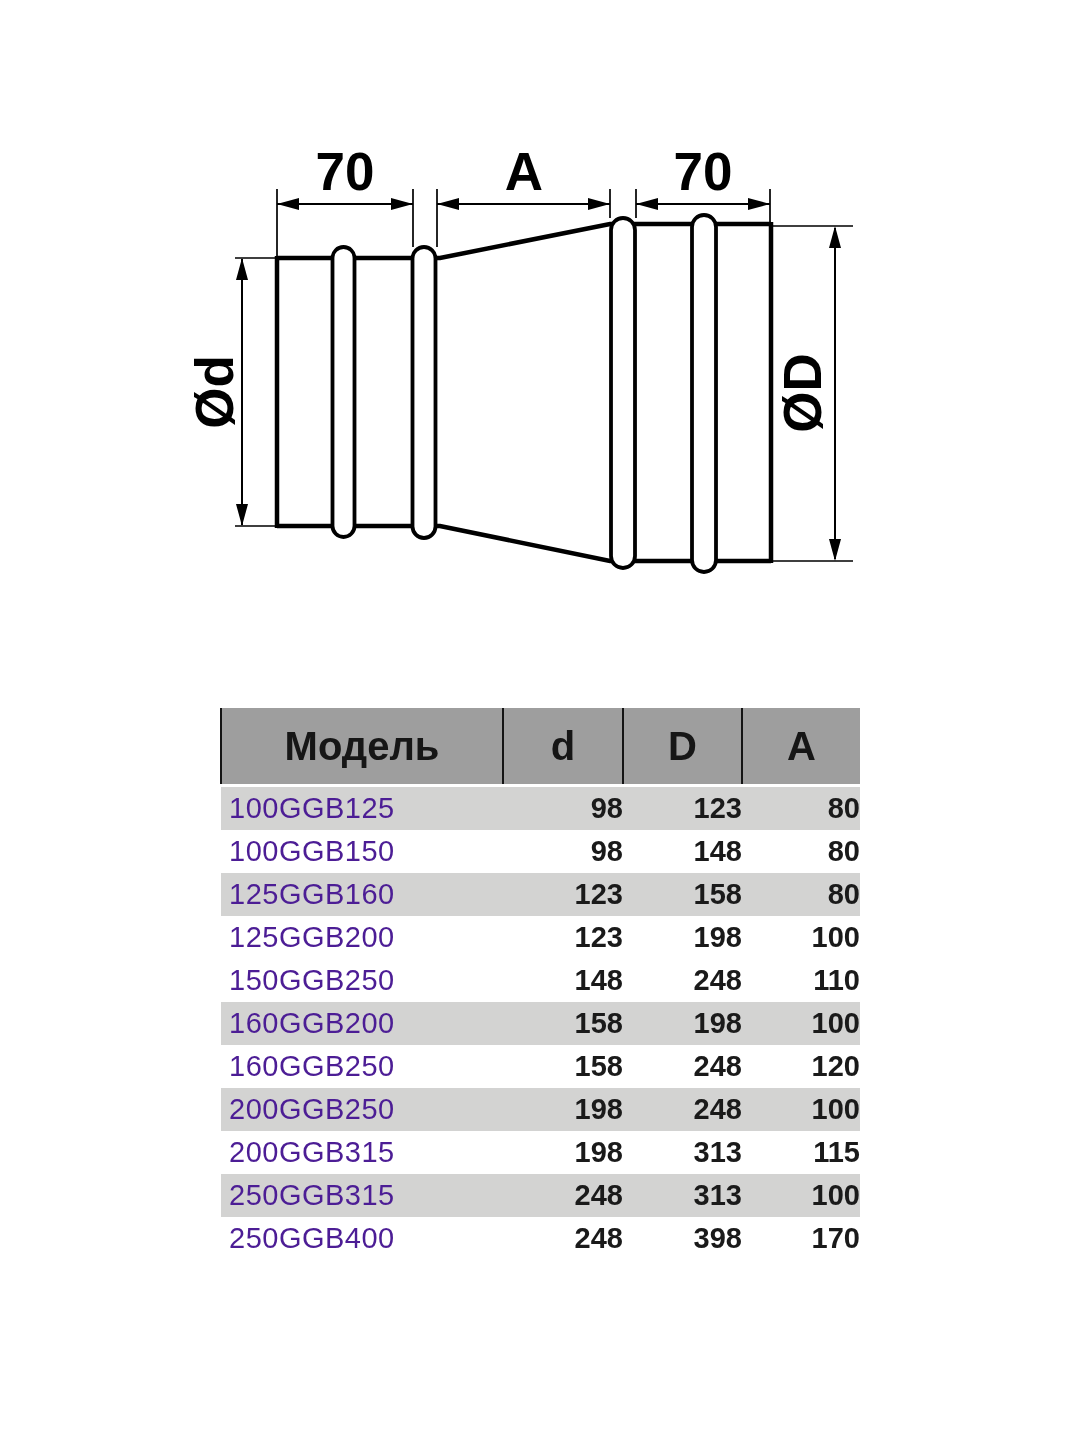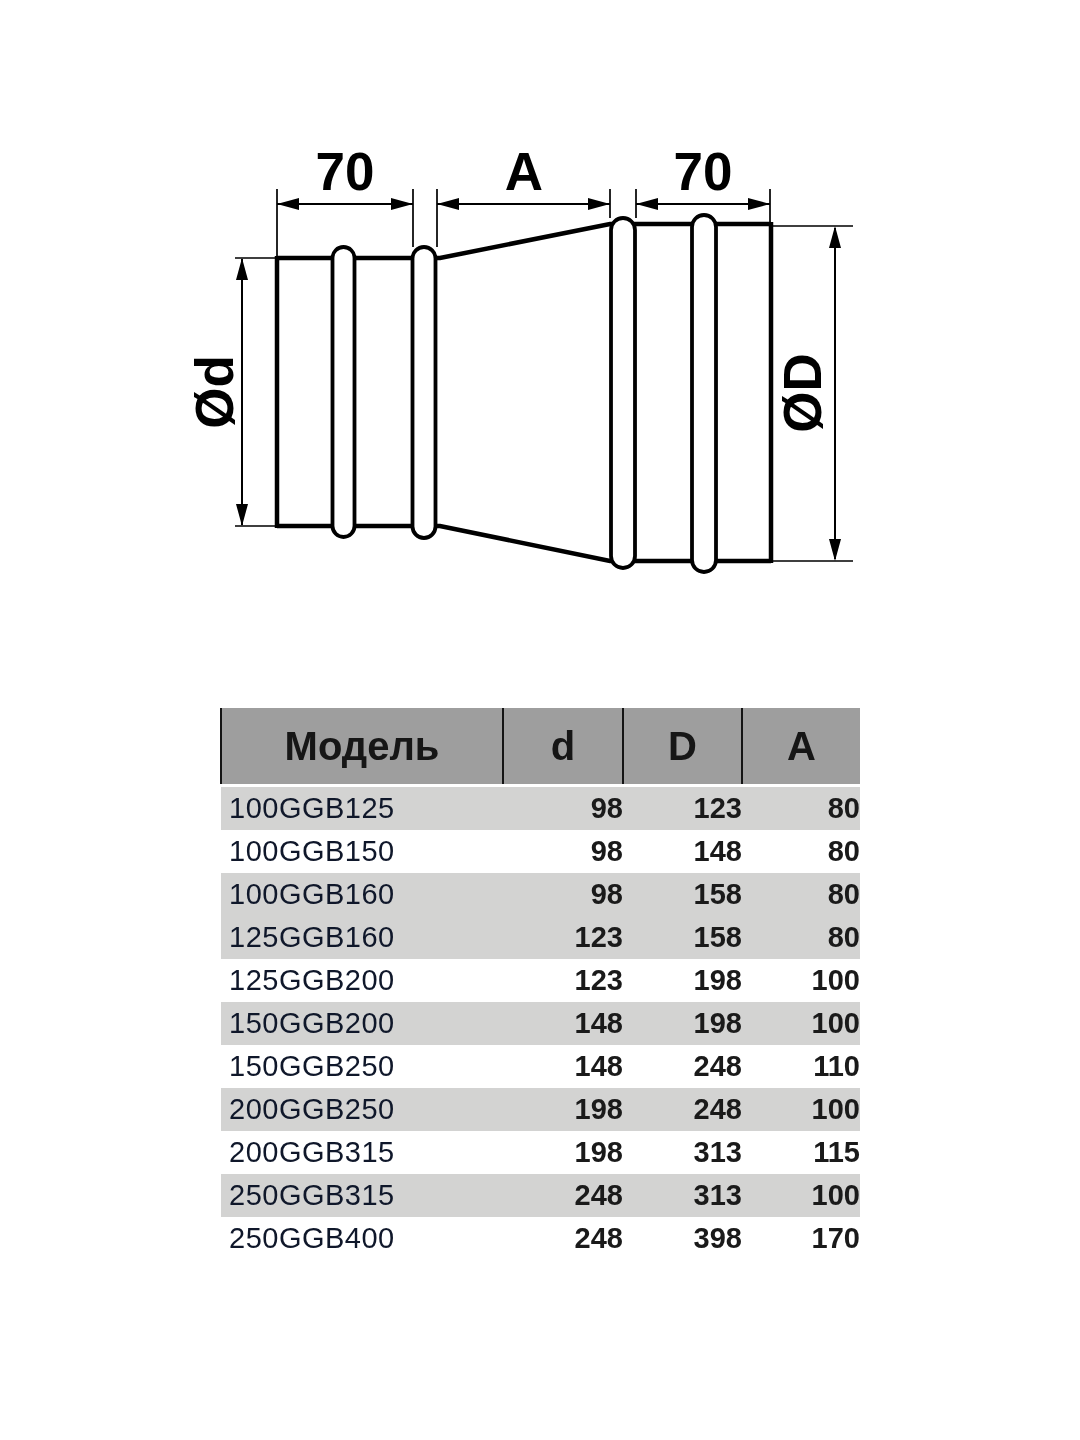--- a/index.html
+++ b/index.html
@@ -23,21 +23,21 @@
     font-size:40px;font-weight:bold;text-align:center;vertical-align:middle;
     border-bottom:3px solid #ffffff;padding:0;
   }
   .dim-table thead th.h-model{border-left:2px solid #141414;}
   .dim-table thead th.h-d,
   .dim-table thead th.h-D,
   .dim-table thead th.h-A{border-left:2px solid #141414;}
   .dim-table tbody tr{height:43px;}
   .dim-table tbody tr.striped{background:#d3d3d2;}
   .dim-table tbody td{padding:0;vertical-align:middle;font-size:29px;line-height:43px;}
-  .dim-table tbody td.model{text-align:left;padding-left:8px;color:#0f172a;font-weight:400;letter-spacing:.5px;}
+  .dim-table tbody td.model{text-align:left;padding-left:8px;color:#4c1d95;font-weight:400;letter-spacing:.5px;}
   .dim-table tbody td.num{text-align:right;font-weight:bold;color:#1a1a1a;}
 
   .svg-dim-label{font-family:"Liberation Sans",sans-serif;font-size:53px;font-weight:bold;fill:#000;}
 </style>
 </head>
 <body>
 
 <div class="canvas">
 
   <svg class="drawing-svg" width="1080" height="650" viewBox="0 0 1080 650">
@@ -120,48 +120,48 @@
       <td class="num">123</td>
       <td class="num">80</td>
     </tr>
         <tr>
       <td class="model">100GGB150</td>
       <td class="num">98</td>
       <td class="num">148</td>
       <td class="num">80</td>
     </tr>
         <tr class="striped">
-      <td class="model">100GGB160</td>
-      <td class="num">98</td>
-      <td class="num">158</td>
-      <td class="num">80</td>
-    </tr>
-        <tr class="striped">
       <td class="model">125GGB160</td>
       <td class="num">123</td>
       <td class="num">158</td>
       <td class="num">80</td>
     </tr>
         <tr>
       <td class="model">125GGB200</td>
       <td class="num">123</td>
       <td class="num">198</td>
       <td class="num">100</td>
     </tr>
-        <tr class="striped">
-      <td class="model">150GGB200</td>
-      <td class="num">148</td>
-      <td class="num">198</td>
-      <td class="num">100</td>
-    </tr>
         <tr>
       <td class="model">150GGB250</td>
       <td class="num">148</td>
       <td class="num">248</td>
       <td class="num">110</td>
+    </tr>
+        <tr class="striped">
+      <td class="model">160GGB200</td>
+      <td class="num">158</td>
+      <td class="num">198</td>
+      <td class="num">100</td>
+    </tr>
+        <tr>
+      <td class="model">160GGB250</td>
+      <td class="num">158</td>
+      <td class="num">248</td>
+      <td class="num">120</td>
     </tr>
         <tr class="striped">
       <td class="model">200GGB250</td>
       <td class="num">198</td>
       <td class="num">248</td>
       <td class="num">100</td>
     </tr>
         <tr>
       <td class="model">200GGB315</td>
       <td class="num">198</td>

